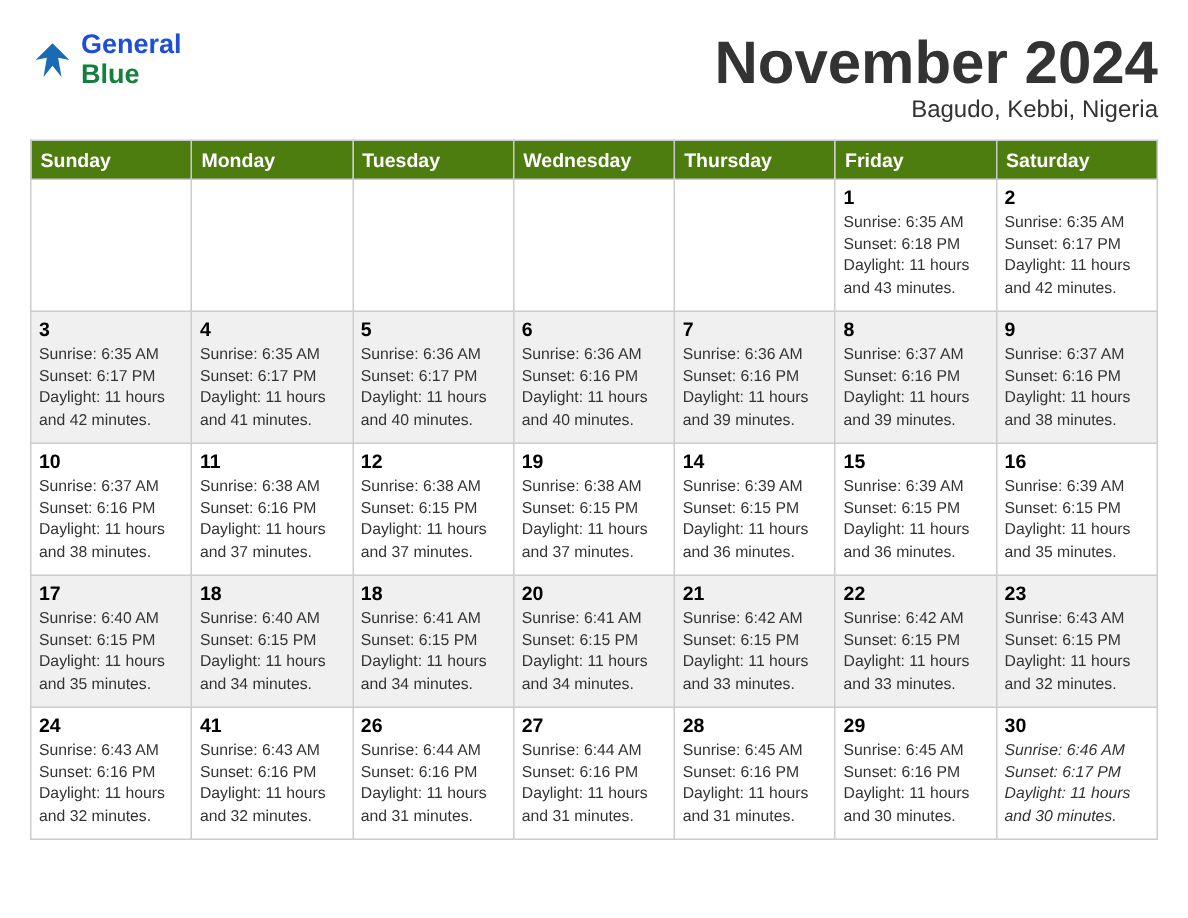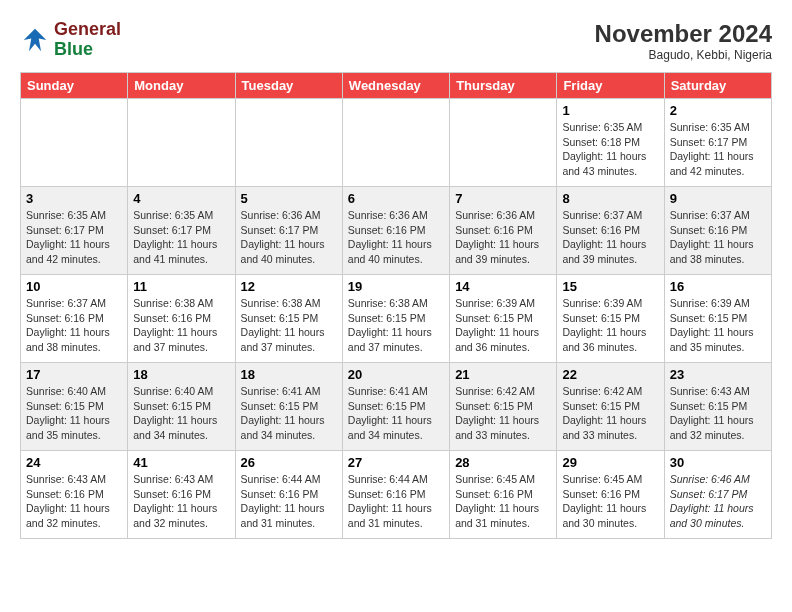--- a/index.html
+++ b/index.html
@@ -21,45 +21,45 @@
       align-items: center;
       gap: 4px;
     }
     .logo-text {
       font-size: 18px;
       font-weight: bold;
       color: #333;
       line-height: 1.1;
     }
     .logo-text span {
-      color: #7f1d1d;
+      color: #1d4ed8;
     }
     .logo-bird {
       width: 30px;
       height: 30px;
     }
     .title-block {
       text-align: right;
     }
     .month-title {
-      font-size: 24px;
+      font-size: 40px;
       font-weight: bold;
       color: #333;
     }
     .subtitle {
-      font-size: 12px;
+      font-size: 16px;
       color: #333;
     }
     table {
       width: 100%;
       border-collapse: collapse;
       table-layout: fixed;
     }
     th {
-      background-color: #ef4444;
+      background-color: #4d7c0f;
       color: #fff;
       text-align: left;
       padding: 5px 6px;
       font-size: 13px;
       border: 1px solid #ccc;
     }
     td {
       vertical-align: top;
       border: 1px solid #ccc;
       padding: 4px 5px;

